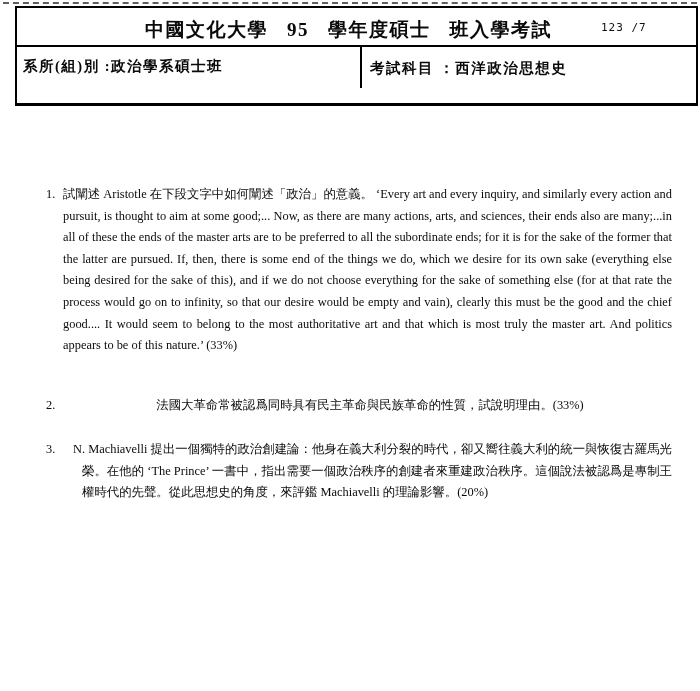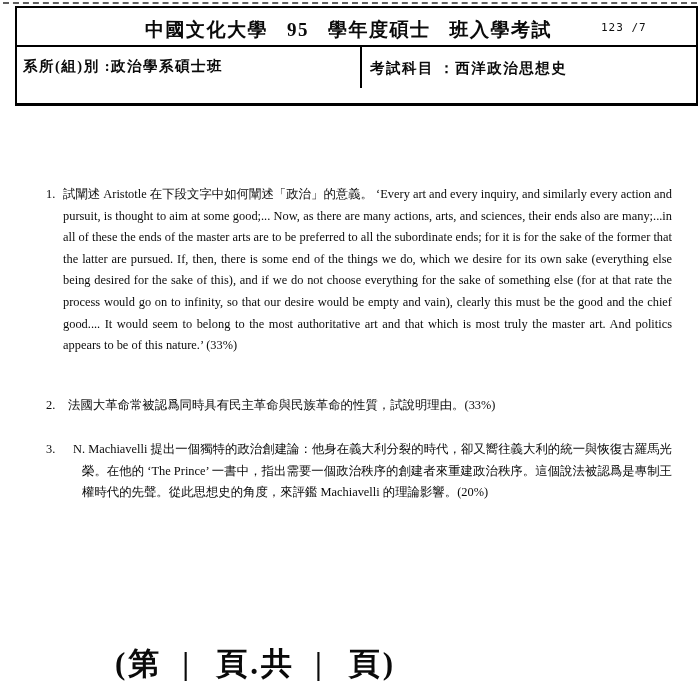--- a/index.html
+++ b/index.html
@@ -22,21 +22,21 @@
   .cell-dept{width:345px;border-right:2px solid #000;box-sizing:border-box;padding:10px 0 0 6px;font-size:14.5px;font-weight:600;letter-spacing:1.5px;white-space:nowrap;overflow:hidden;}
   .cell-subject{flex:1;padding:12px 0 0 8px;font-size:14.5px;font-weight:600;letter-spacing:1.5px;white-space:nowrap;overflow:hidden;}
 
   
   .q{position:absolute;left:46px;width:626px;font-size:12.4px;line-height:21.6px;}
   .q .num{position:absolute;left:0;top:0;}
   .q .txt{text-align:justify;}
   .q1{top:184px;}
   .q1 .txt{margin-left:17px;font-family:Liberation Serif, serif;}
   .q2{top:395px;}
-  .q2 .txt{margin-left:22px;text-align:left;}
+  .q2 .txt{margin-left:22px;text-align:center;}
   .q3{top:439px;}
   .q3 .txt{margin-left:36px;text-indent:-9px;}
 
   
   .footer{position:absolute;top:644px;left:115px;font-size:31px;line-height:40px;font-weight:bold;letter-spacing:3px;white-space:nowrap;}
   .footer .fp{margin-right:20px;}
   .footer .bar{display:inline-block;transform:scaleY(1.05);margin-right:24px;font-weight:bold;}
   .footer .fp:last-child{margin-right:0;}
 </style>
 </head>
@@ -67,17 +67,14 @@
   <div class="q q2">
     <span class="num">2.</span>
     <div class="txt">法國大革命常被認爲同時具有民主革命與民族革命的性質，試說明理由。(33%)</div>
   </div>
 
   <div class="q q3">
     <span class="num">3.</span>
     <div class="txt">N. Machiavelli 提出一個獨特的政治創建論：他身在義大利分裂的時代，卻又嚮往義大利的統一與恢復古羅馬光榮。在他的 ‘The Prince’ 一書中，指出需要一個政治秩序的創建者來重建政治秩序。這個說法被認爲是專制王權時代的先聲。從此思想史的角度，來評鑑 Machiavelli 的理論影響。(20%)</div>
   </div>
 
-  <div class="footer">
-    <span class="fp">(第</span><span class="bar">|</span><span class="fp">頁.共</span><span class="bar">|</span><span class="fp">頁)</span>
-  </div>
 
 </div>
 
 </body></html>

